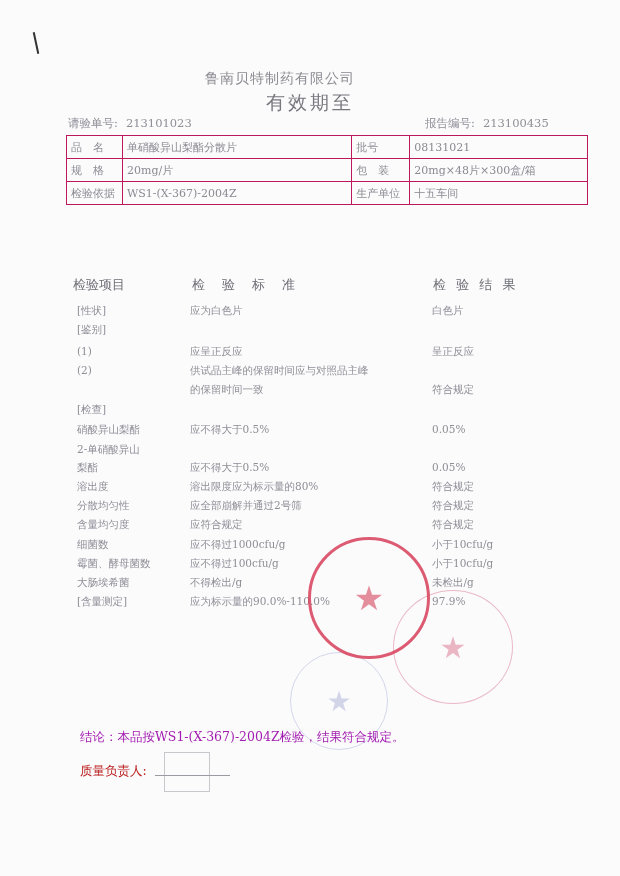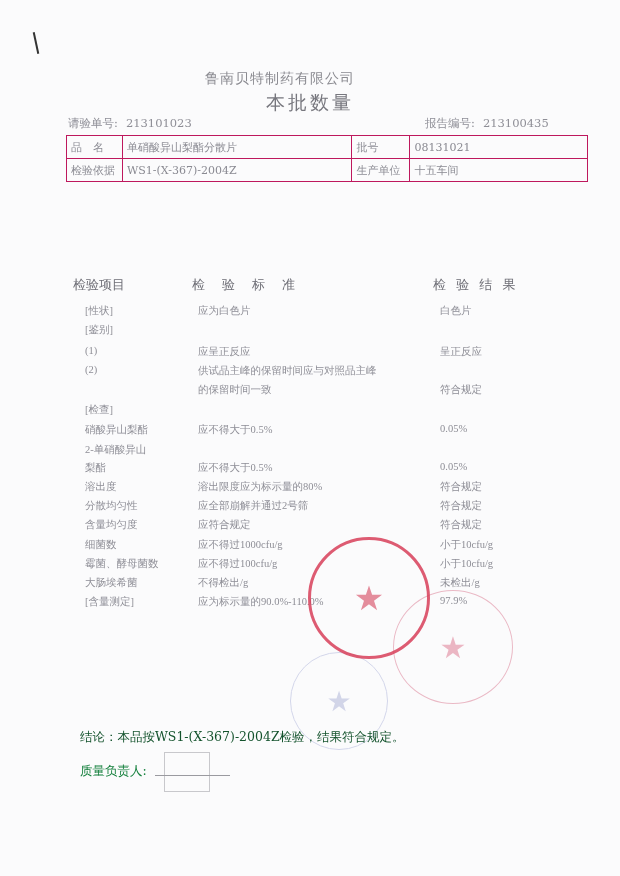--- a/index.html
+++ b/index.html
@@ -21,44 +21,44 @@
     position: absolute; left: 66px; top: 135px; width: 522px;
     border-collapse: collapse; font-size: 11px; color: #8a8a92;
   }
   table.info td {
     border: 1px solid #be185d; height: 22px; padding: 0 4px; white-space: nowrap;
   }
   .k { color: #8c8c94; }
 
   .col-head { top: 276px; font-size: 13px; color: #6e6e76; }
   .rows { font-size: 10.5px; color: #8e8e96; }
-  .row { position: absolute; left: 12px; width: 497px; height: 18px; font-family: Liberation Serif, serif; }
+  .row { position: absolute; left: 4px; width: 497px; height: 18px; }
   .c1 { position: absolute; left: 73px; }
   .c2 { position: absolute; left: 186px; }
   .c3 { position: absolute; left: 428px; }
 
-  .conclusion { left: 80px; top: 729px; font-size: 12.5px; color: #14532d; }
-  .signer { left: 80px; top: 763px; font-size: 12.5px; color: #15803d; }
+  .conclusion { left: 80px; top: 729px; font-size: 12.5px; color: #a21caf; }
+  .signer { left: 80px; top: 763px; font-size: 12.5px; color: #b91c1c; }
   .sign-line { left: 155px; top: 775px; width: 75px; height: 1px; background: #9a9aa0; }
   .sign-box { left: 164px; top: 752px; width: 44px; height: 38px; border: 1px solid #c8c8cc; }
   .stamp-main { left: 308px; top: 537px; width: 116px; height: 116px; border: 3px solid #d8405a; border-radius: 50%; opacity: .85; }
   .stamp-faint { left: 393px; top: 590px; width: 118px; height: 112px; border: 1.5px solid #e6a9b8; border-radius: 50%; opacity: .8; }
   .stamp-blue { left: 290px; top: 652px; width: 96px; height: 96px; border: 1.5px solid #c9cde6; border-radius: 50%; opacity: .8; }
   .star { position: absolute; left: 50%; top: 50%; transform: translate(-50%,-50%); font-size: 34px; }
   .stamp-main .star { color: #e07a8c; }
   .stamp-faint .star { color: #e8a6b6; font-size: 30px; }
   .stamp-blue .star { color: #c8cce4; font-size: 28px; }
 </style>
 </head>
 <body>
 
 <div class="abs mark"></div>
 
 <div class="abs company">鲁南贝特制药有限公司</div>
-<div class="abs title">本批数量</div>
+<div class="abs title">有效期至</div>
 
 <div class="abs reqno">
   <span class="lbl-pad">请验单号:</span><span>213101023</span>
 </div>
 <div class="abs repno">
   <span class="lbl-pad">报告编号:</span><span>213100435</span>
 </div>
 
 <table class="info">
   <colgroup>
@@ -70,20 +70,26 @@
       <col style="width:58px">
       <col style="width:52px">
       <col style="width:68px">
   </colgroup>
   <tbody>
       <tr>
     <td class="k">品　名</td>
     <td colspan="3">单硝酸异山梨酯分散片</td>
     <td class="k">批号</td>
     <td colspan="3">08131021</td>
+  </tr>
+  <tr>
+    <td class="k">规　格</td>
+    <td colspan="3">20mg/片</td>
+    <td class="k">包　装</td>
+    <td colspan="3">20mg×48片×300盒/箱</td>
   </tr>
   <tr>
     <td class="k">检验依据</td>
     <td colspan="3">WS1-(X-367)-2004Z</td>
     <td class="k">生产单位</td>
     <td colspan="3">十五车间</td>
   </tr>
 </tbody>
   </table>
 

